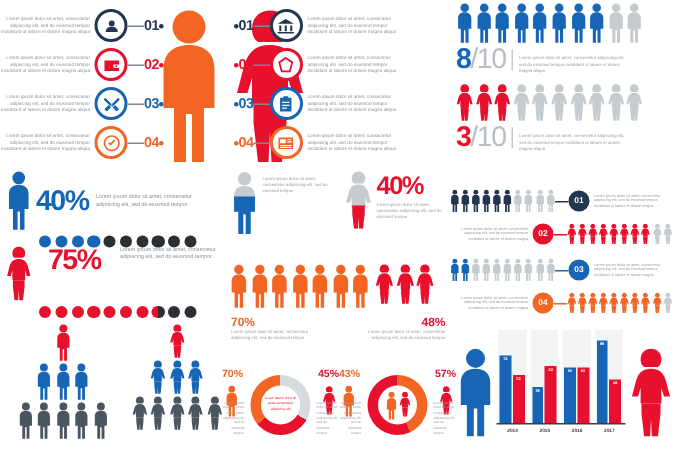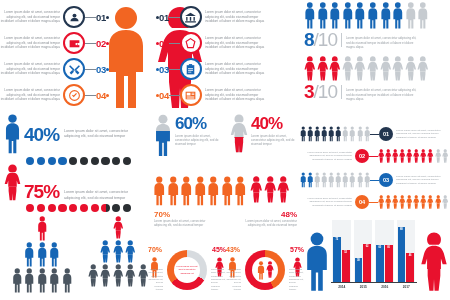--- a/index.html
+++ b/index.html
@@ -297,21 +297,21 @@
             <span class="dot" style="background: rgb(22, 102, 181);"></span>
             <span class="dot"></span>
             <span class="dot"></span>
             <span class="dot"></span>
             <span class="dot"></span>
             <span class="dot"></span>
             <span class="dot"></span>
           </div>
         </div>
         <div style="position: absolute; left: 4px; top: 50px; width: 146px;">
-          <div style="display: flex; align-items: flex-end;">
+          <div style="display: flex; align-items: flex-start; gap: 8px;">
             <svg width="17" height="37" viewBox="0 0 48 104" style="display: block; margin-right: 3px;">
               <path d="M24 1c-7 0-12 5-12 12 0 4 1 7 4 9h16c3-2 4-5 4-9 0-7-5-12-12-12z" fill="#e8112d"></path>
               <path d="M24 24c-9 0-14 4-17 13L2 56h7l3-10v18h24V46l3 10h7l-5-19c-3-9-8-13-17-13z" fill="#e8112d"></path>
               <path d="M13 64h22v12l-3 26h-7l-1-20-1 20h-7l-3-26z" fill="#e8112d"></path>
             </svg>
             <span class="pctnum" style="font-size: 19px; color: rgb(232, 17, 45); line-height: 1; margin-right: 5px;">75%</span>
             <span class="lorem-mid" style="width: 66px; display: inline-block;">Lorem ipsum dolor sit amet, consectetur adipiscing elit, sed do eiusmod tempor</span>
           </div>
           <div class="dotrow" style="margin-top: 3px; margin-left: 22px;">
             <span class="dot" style="background: rgb(232, 17, 45);"></span>
@@ -338,21 +338,20 @@
               <path d="M22 24c-11 0-17 6-17 16v26h7v36h8V70h4v32h8V66h7V40c0-10-6-16-17-16z" fill="#c6cbd0"></path>
             </svg>
             <div style="position: absolute; left: 0px; bottom: 0px; width: 18px; height: 25.8px; overflow: hidden;">
               <svg width="18" height="43" viewBox="0 0 44 104" style="display: block; position: absolute; left: 0px; bottom: 0px;">
                 <circle cx="22" cy="12" r="11" fill="#1666b5"></circle>
                 <path d="M22 24c-11 0-17 6-17 16v26h7v36h8V70h4v32h8V66h7V40c0-10-6-16-17-16z" fill="#1666b5"></path>
               </svg>
             </div>
           </div>
           <div style="padding-top: 1px;">
-            <div class="pctnum" style="font-size: 17px; color: rgb(22, 102, 181); line-height: 1;">60%</div>
             <div class="lorem-sm" style="width: 48px; margin-top: 2px;">Lorem ipsum dolor sit amet, consectetur adipiscing elit, sed do eiusmod tempor</div>
           </div>
         </div>
         <div style="position: absolute; top: 0px; left: 80px; display: flex; align-items: flex-start;">
           <div style="position: relative; width: 18px; height: 39px; margin-right: 3px;">
             <svg width="18" height="39" viewBox="0 0 48 104" style="display: block; position: absolute; left: 0px; top: 0px;">
               <path d="M24 1c-7 0-12 5-12 12 0 4 1 7 4 9h16c3-2 4-5 4-9 0-7-5-12-12-12z" fill="#c6cbd0"></path>
               <path d="M24 24c-9 0-14 4-17 13L2 56h7l3-10v18h24V46l3 10h7l-5-19c-3-9-8-13-17-13z" fill="#c6cbd0"></path>
               <path d="M13 64h22v12l-3 26h-7l-1-20-1 20h-7l-3-26z" fill="#c6cbd0"></path>
             </svg>

